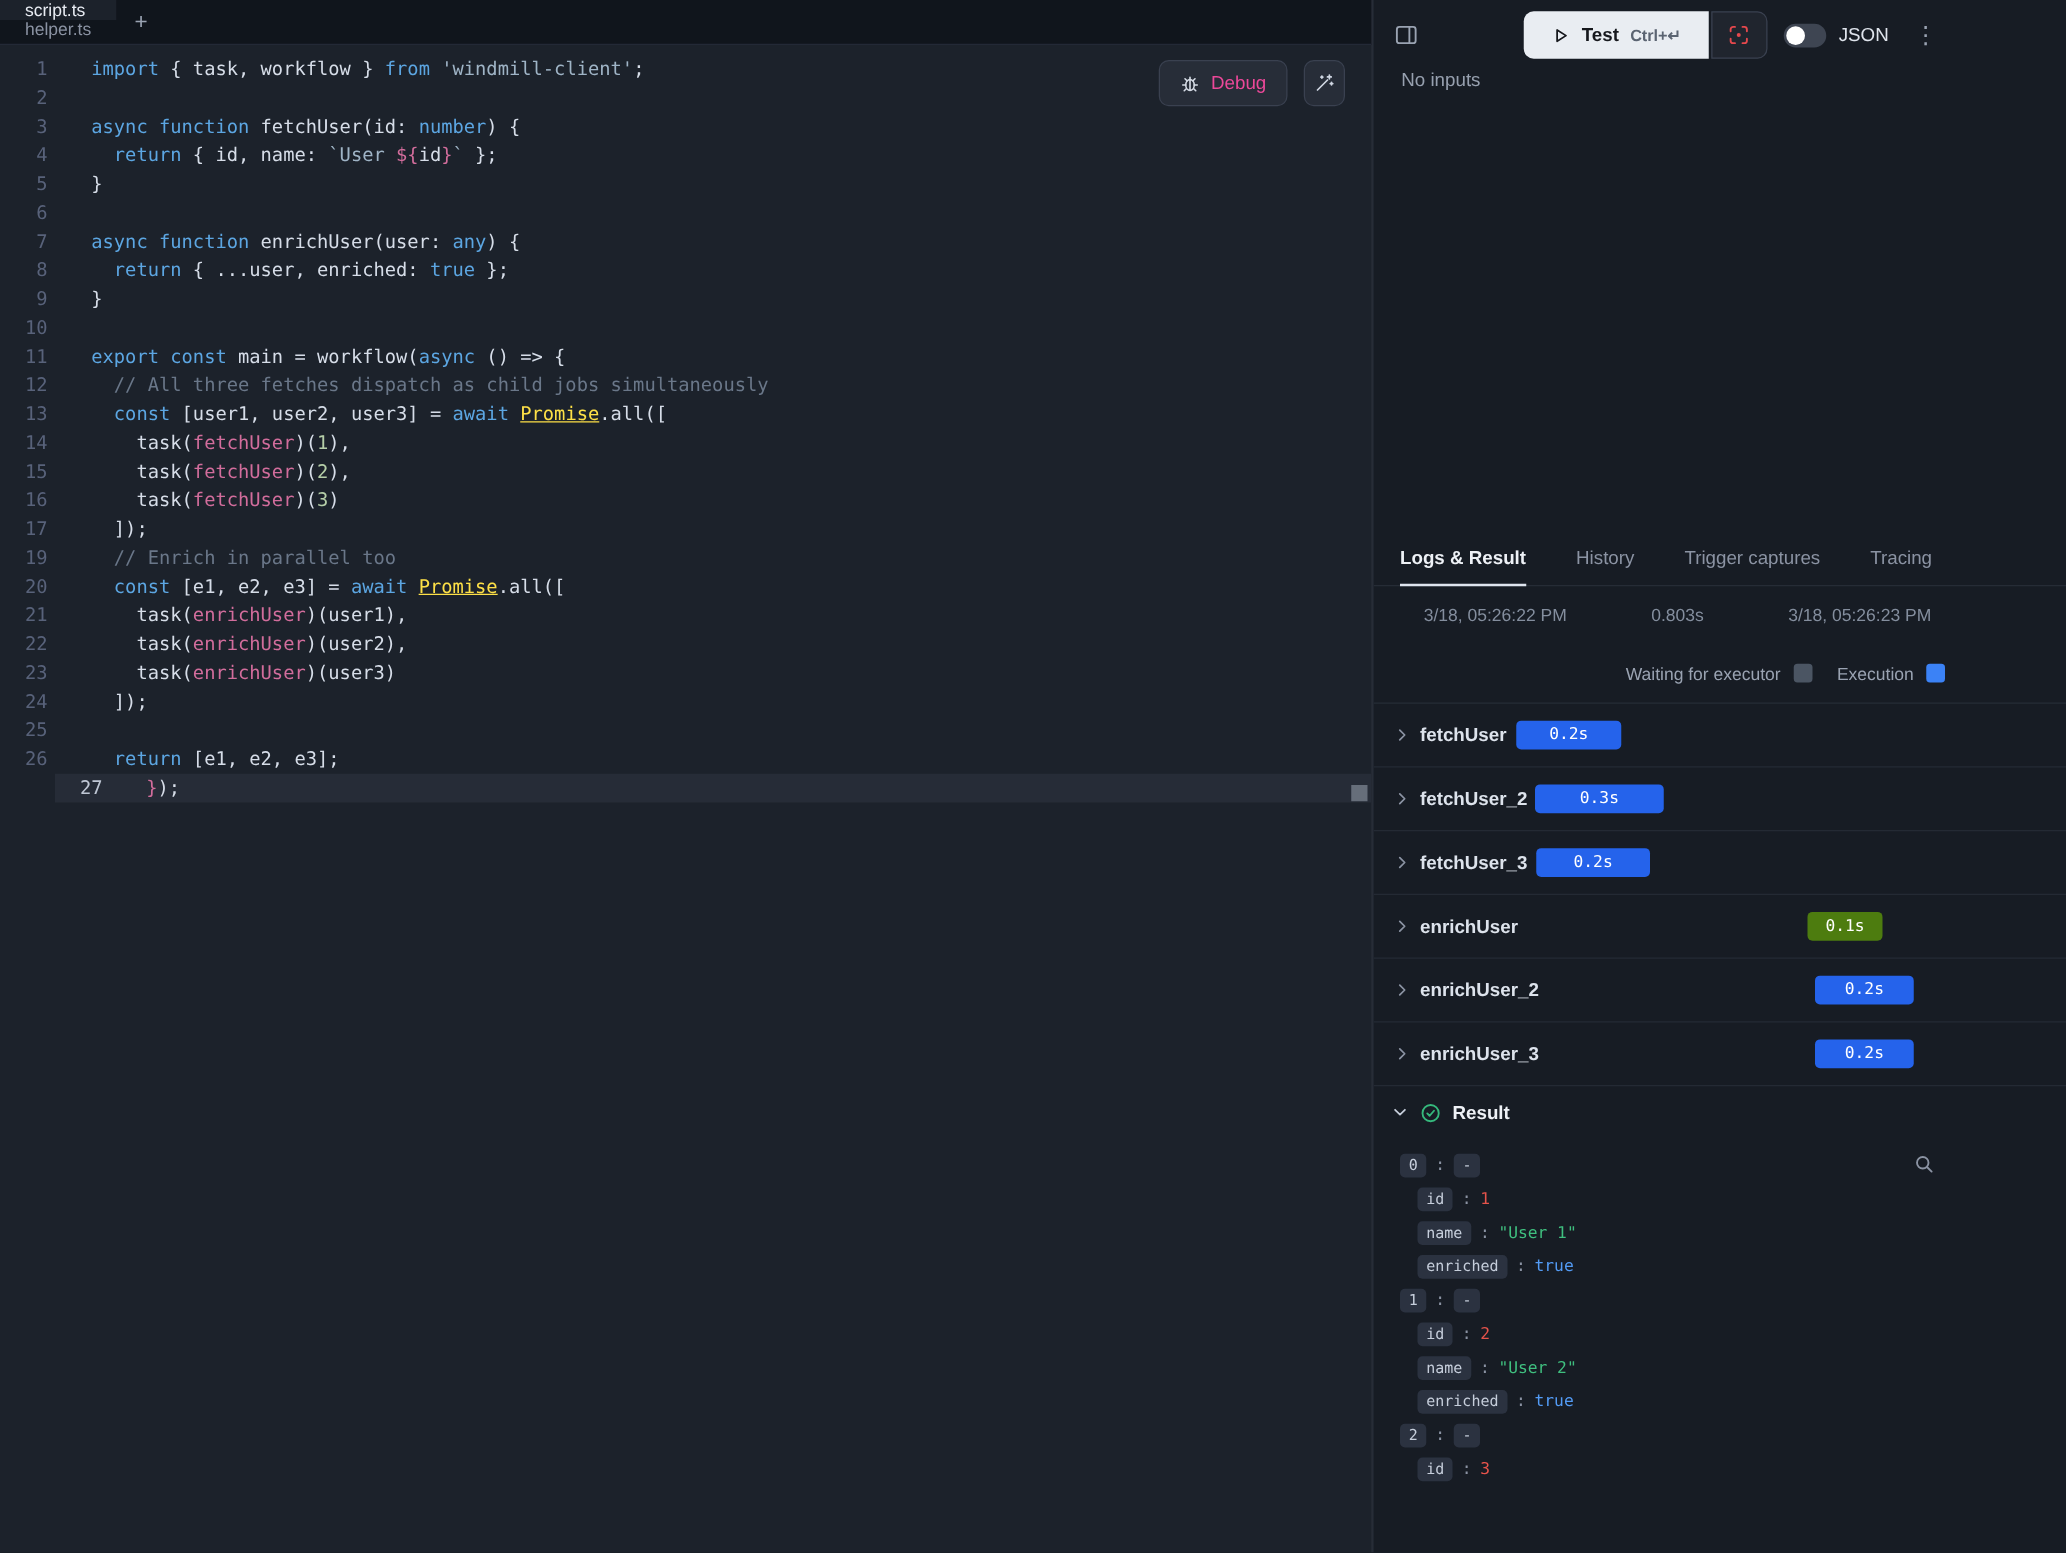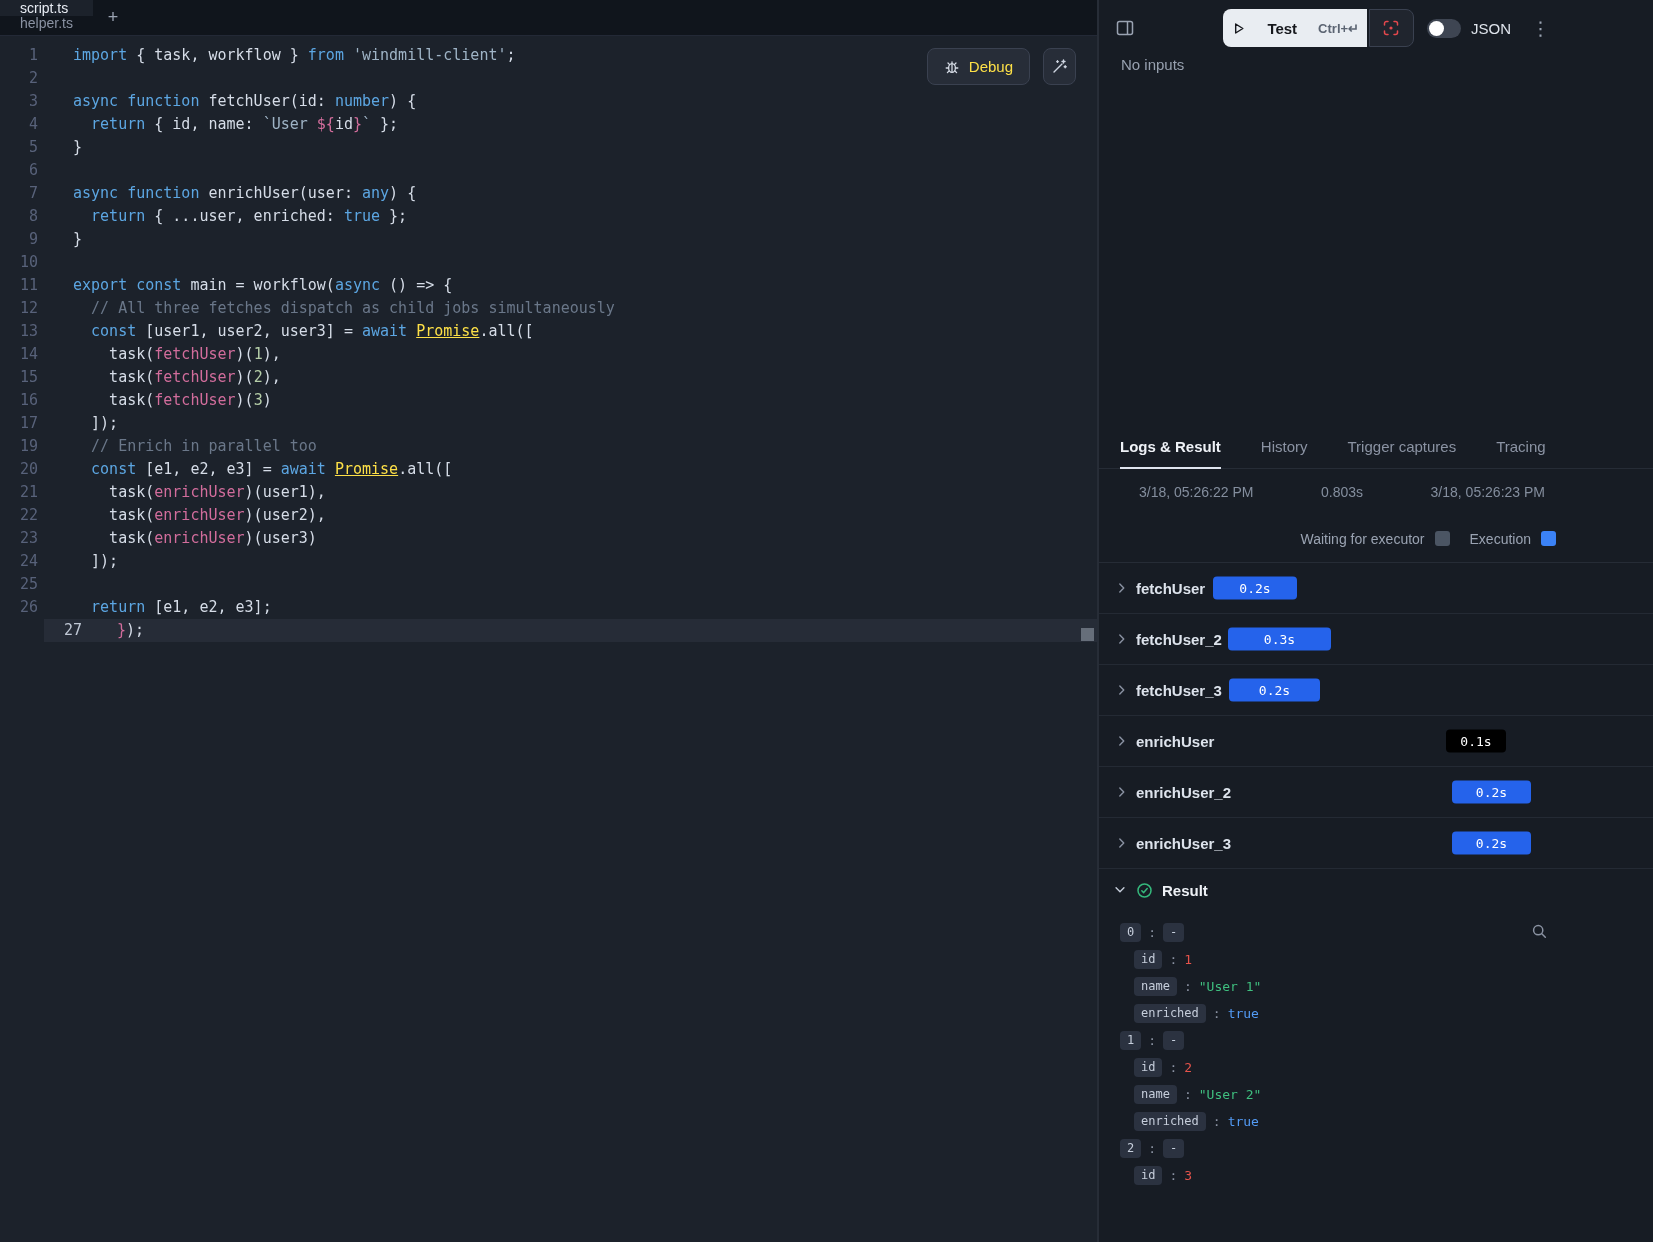--- a/index.html
+++ b/index.html
@@ -51,41 +51,41 @@
   .tk-str  { color: #9fb4c6; }
   .tk-cm   { color: #6a7789; }
   .tk-pink { color: #d26d9c; }
   .tk-num  { color: #b5cea8; }
   .tk-cls  { color: #fde047; text-decoration: underline; }
 
   .ed-actions { position: absolute; top: 48px; right: 21px; display: flex; gap: 13px; }
   .debug-btn {
     height: 37px; display: flex; align-items: center; gap: 9px;
     padding: 0 16px; background: #272d38; border: 1px solid #3a4150;
-    border-radius: 8px; color: #fde047; font-size: 15px; cursor: pointer;
+    border-radius: 8px; color: #ec4899; font-size: 15px; cursor: pointer;
     font-family: "Liberation Sans", sans-serif;
   }
   .wand-btn {
     width: 33px; height: 37px; display: flex; align-items: center; justify-content: center;
     background: #272d38; border: 1px solid #3a4150; border-radius: 8px; cursor: pointer;
   }
   .ruler-marker {
     position: absolute; right: 3px; top: 628px;
     width: 13px; height: 13px; background: #7c8492; opacity: .75;
   }
 
   
   .right-panel { flex: 1; display: flex; flex-direction: column; background: #171c24; position: relative; }
   .panel-top { height: 425px; flex-shrink: 0; padding-top: 8px; }
   .topbar { height: 40px; display: flex; align-items: center; padding: 0 103px 0 14px; }
   .panel-icon-btn { background: none; border: none; cursor: pointer; display: flex; padding: 2px; }
   .topbar-spacer { flex: 1; }
   .test-group { display: flex; gap: 2px; }
   .test-btn {
-    height: 38px; display: flex; align-items: center; gap: 21px; padding: 0 8px;
+    height: 38px; display: flex; align-items: center; gap: 9px; padding: 0 22px;
     background: #e9edf2; border: none; border-radius: 8px 0 0 8px;
     cursor: pointer; font-family: "Liberation Sans", sans-serif;
   }
   .test-btn .t-label { font-size: 15px; font-weight: 600; color: #16181d; }
   .test-btn .t-shortcut { font-size: 13px; color: #5b6472; font-weight: bold; }
   .scan-btn {
     width: 45px; height: 38px; display: flex; align-items: center; justify-content: center;
     background: #20252e; border: 1px solid #3a4150; border-radius: 0 8px 8px 0; cursor: pointer;
   }
   .toggle { width: 34px; height: 19px; border-radius: 10px; background: #3e4552; position: relative; margin-left: 13px; cursor: pointer; }
@@ -302,21 +302,21 @@
           <span class="job-name">fetchUser_3</span>
           <span class="job-badge" style="left: 130px; width: 91px; background: rgb(37, 99, 235);">0.2s</span>
         </div>
         <div class="job-row">
           <span class="chev">
             <svg width="14" height="14" viewBox="0 0 16 16" fill="none" stroke="currentColor" stroke-width="1.6" stroke-linecap="round" stroke-linejoin="round">
               <path d="M5.5 3.5 10 8l-4.5 4.5"></path>
             </svg>
           </span>
           <span class="job-name">enrichUser</span>
-          <span class="job-badge" style="left: 347px; width: 60px; background: #000000;">0.1s</span>
+          <span class="job-badge" style="left: 347px; width: 60px; background: #4d7c0f;">0.1s</span>
         </div>
         <div class="job-row">
           <span class="chev">
             <svg width="14" height="14" viewBox="0 0 16 16" fill="none" stroke="currentColor" stroke-width="1.6" stroke-linecap="round" stroke-linejoin="round">
               <path d="M5.5 3.5 10 8l-4.5 4.5"></path>
             </svg>
           </span>
           <span class="job-name">enrichUser_2</span>
           <span class="job-badge" style="left: 353px; width: 79px; background: rgb(37, 99, 235);">0.2s</span>
         </div>

